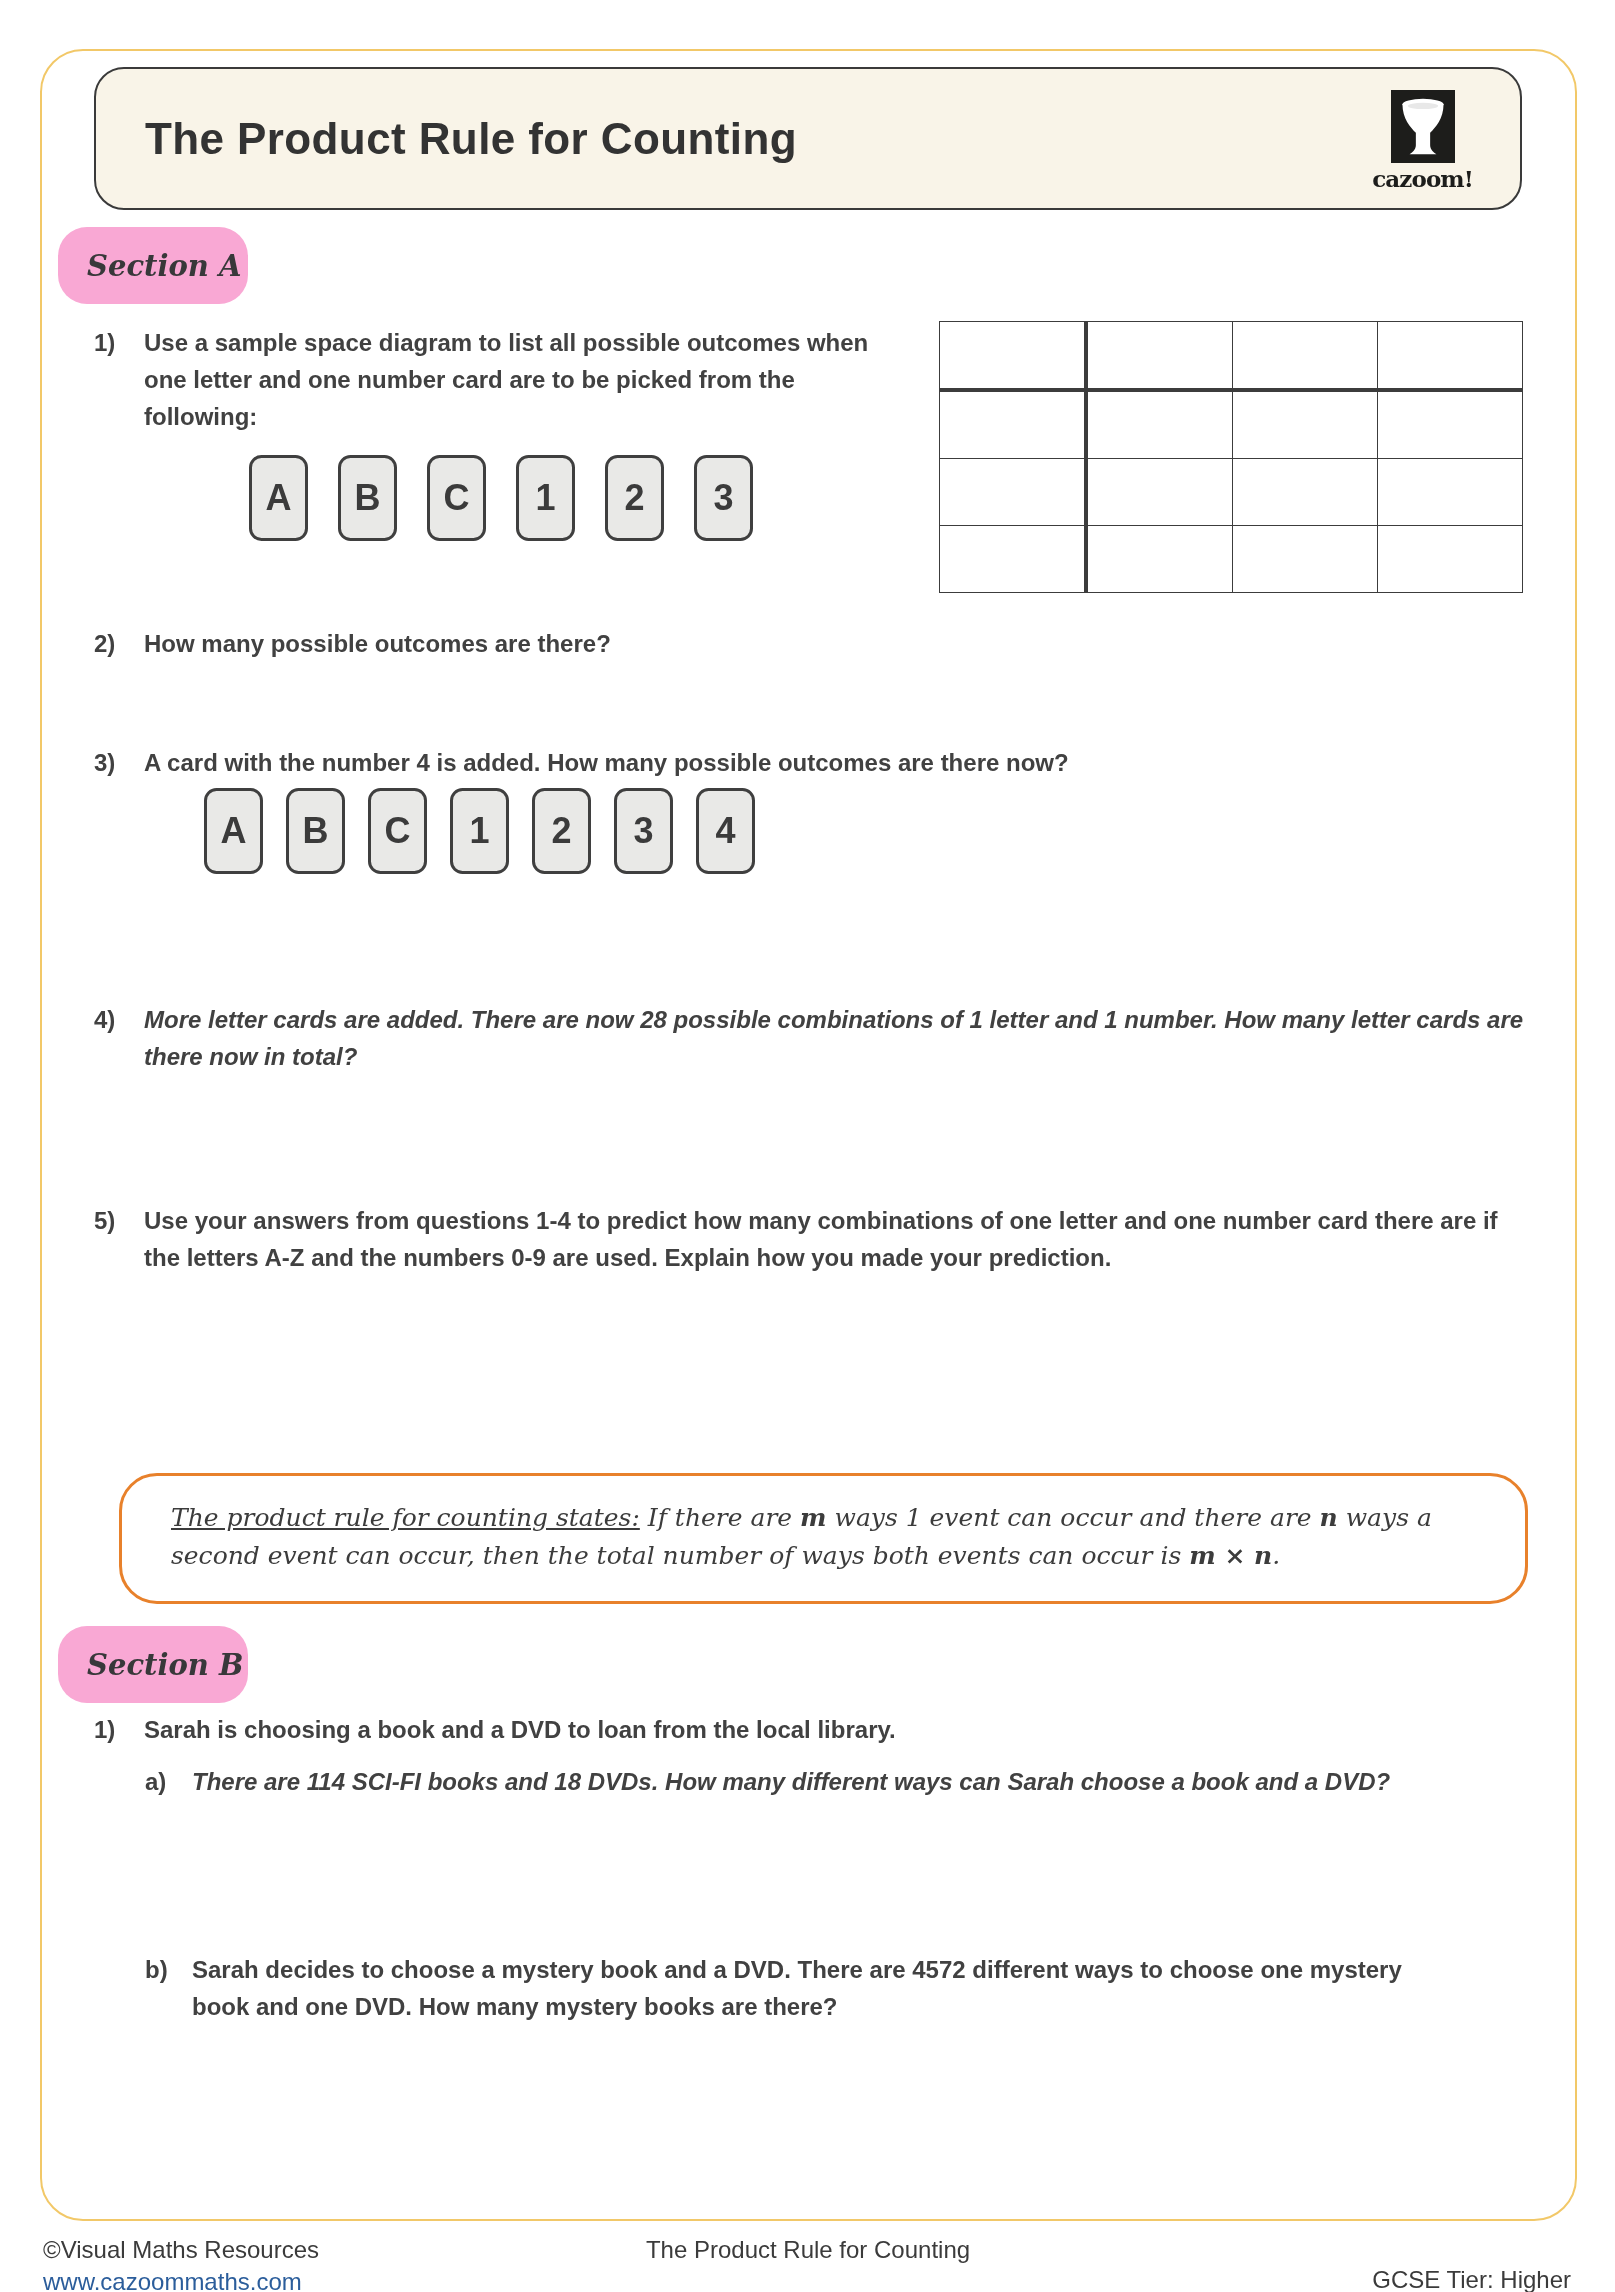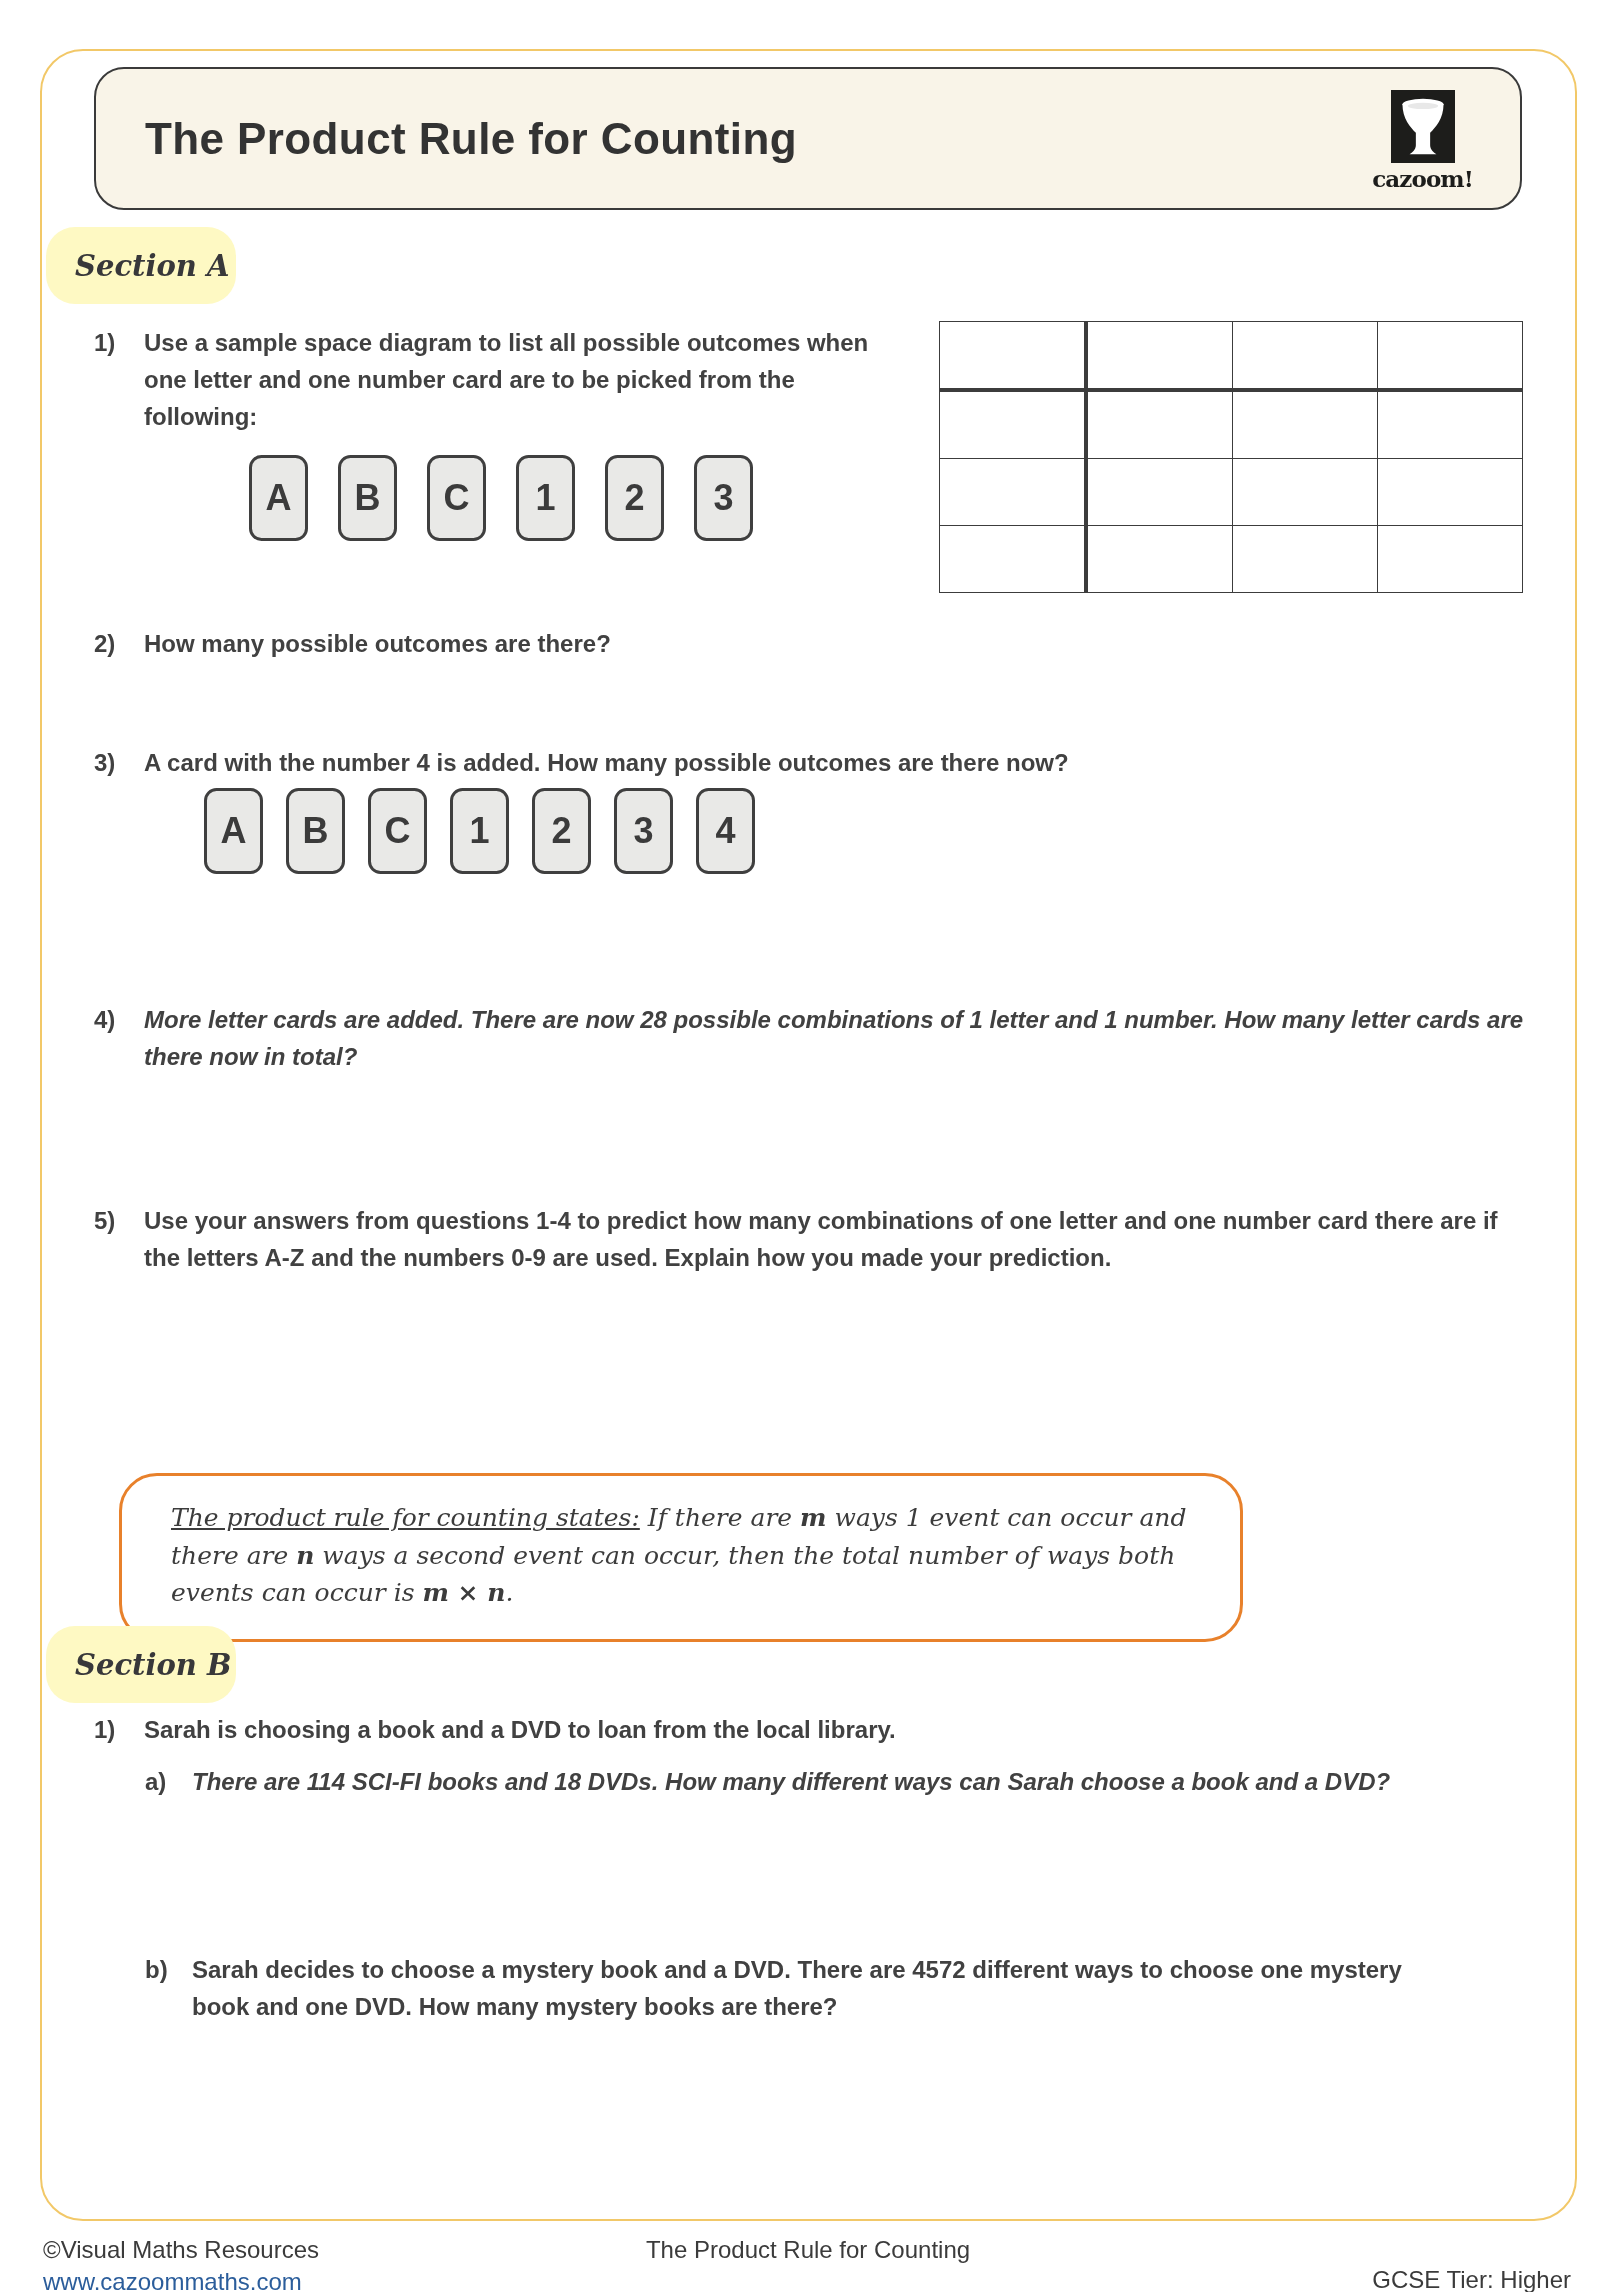--- a/index.html
+++ b/index.html
@@ -28,22 +28,22 @@
     font-size:44px;font-weight:700;color:#333333;letter-spacing:0.4px;
   }
   .logo{display:flex;flex-direction:column;align-items:center;margin-top:5px;}
   .logo-square{width:64px;height:73px;background:#1d1d1b;display:flex;align-items:center;justify-content:center;}
   .logo-brand{
     font-family:"DejaVu Serif","Liberation Serif",serif;
     font-weight:700;font-size:23px;color:#1d1d1b;margin-top:1.8px;letter-spacing:-0.9px;
   }
   
   .section-pill{
-    position:absolute;left:46px;width:190px;height:77px;
-    background:#fef9c3;border-radius:29px;
+    position:absolute;left:58px;width:190px;height:77px;
+    background:#f9a8d4;border-radius:29px;
     display:flex;align-items:center;
     padding-left:29px;box-sizing:border-box;
   }
   .section-pill .section-label{
     font-family:"DejaVu Serif","Liberation Serif",serif;
     font-style:italic;font-weight:700;font-size:29px;color:#38383a;
   }
   
   .q{
     position:absolute;left:94px;display:flex;
@@ -71,21 +71,21 @@
   }
   .sample-table td{
     width:142px;height:64px;
     border:1.8px solid #3c3c3c;
     background:#ffffff;
   }
   .sample-table tr.hdr-row td{border-bottom-width:4.5px;}
   .sample-table td.hdr-col{border-right-width:4.5px;}
   
   .rule-box{
-    position:absolute;left:119px;top:1473px;width:1124px;
+    position:absolute;left:119px;top:1473px;width:1409px;
     box-sizing:border-box;
     border:3.6px solid #e8812b;border-radius:38px;
     padding:23px 38px 27px 49px;
     font-family:"DejaVu Serif","Liberation Serif",serif;
     font-style:italic;font-size:25px;color:#3c3c3c;line-height:1.5;
   }
   .rule-heading{text-decoration:underline;}
   .rule-var{font-weight:700;}
   
   .footer-left{position:absolute;left:43px;top:2234px;font-size:24px;color:#3b3b3b;line-height:1.35;}

